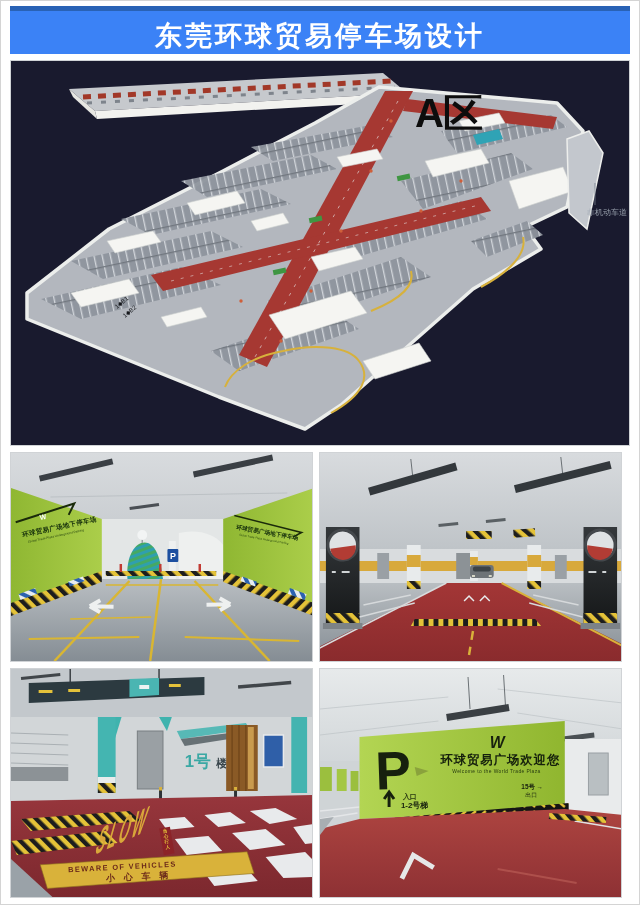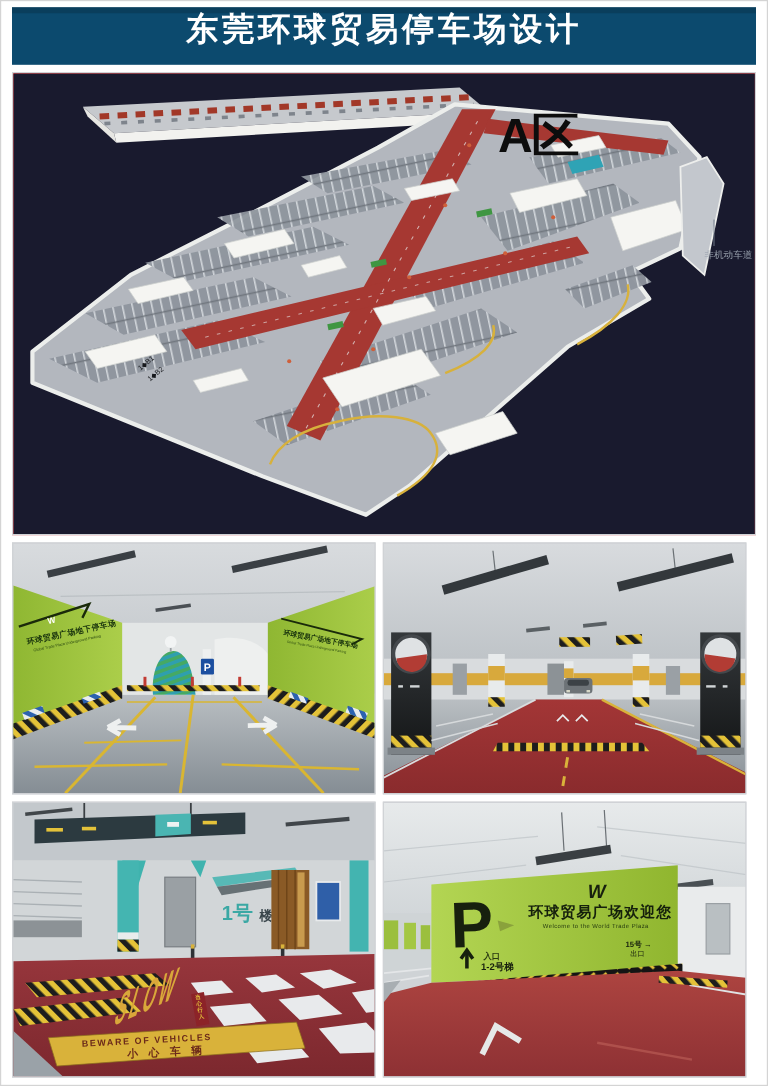--- a/index.html
+++ b/index.html
@@ -1,21 +1,21 @@
 <!DOCTYPE html>
 <html><head>
 <meta charset="utf-8">
 <style>
   html,body{margin:0;padding:0;background:#ffffff;font-family:"Liberation Sans","DejaVu Sans",sans-serif;}
   .page{position:relative;width:640px;height:905px;box-sizing:border-box;background:#fff;
         border:1px solid #d4d4d4;padding:5px 9px;}
-  .header{height:48px;background:#0c4a6e;box-shadow:inset 0 5px 0 rgba(10,40,60,.35);
-          display:flex;align-items:flex-start;justify-content:center;}
+  .header{height:48px;background:#3b82f6;box-shadow:inset 0 5px 0 rgba(10,40,60,.35);
+          display:flex;align-items:flex-end;justify-content:center;}
   .header .title{color:#fff;font-size:27px;font-weight:bold;letter-spacing:3px;}
-  .panel{border:1px solid #d0d3d6;background:#ef4444;margin-top:6px;overflow:hidden;}
+  .panel{border:1px solid #d0d3d6;background:#c2410c;margin-top:6px;overflow:hidden;}
   .panel svg{display:block;}
   .photos{display:grid;grid-template-columns:303px 303px;gap:6px;margin-top:6px;}
   .photo{border:1px solid #d0d3d6;overflow:hidden;background:#cfd3d6;}
   .photo svg{display:block;}
   text{font-family:"Liberation Sans","DejaVu Sans",sans-serif;}
 </style>
 </head>
 <body>
 
 <svg width="0" height="0" style="position:absolute" aria-hidden="true">

